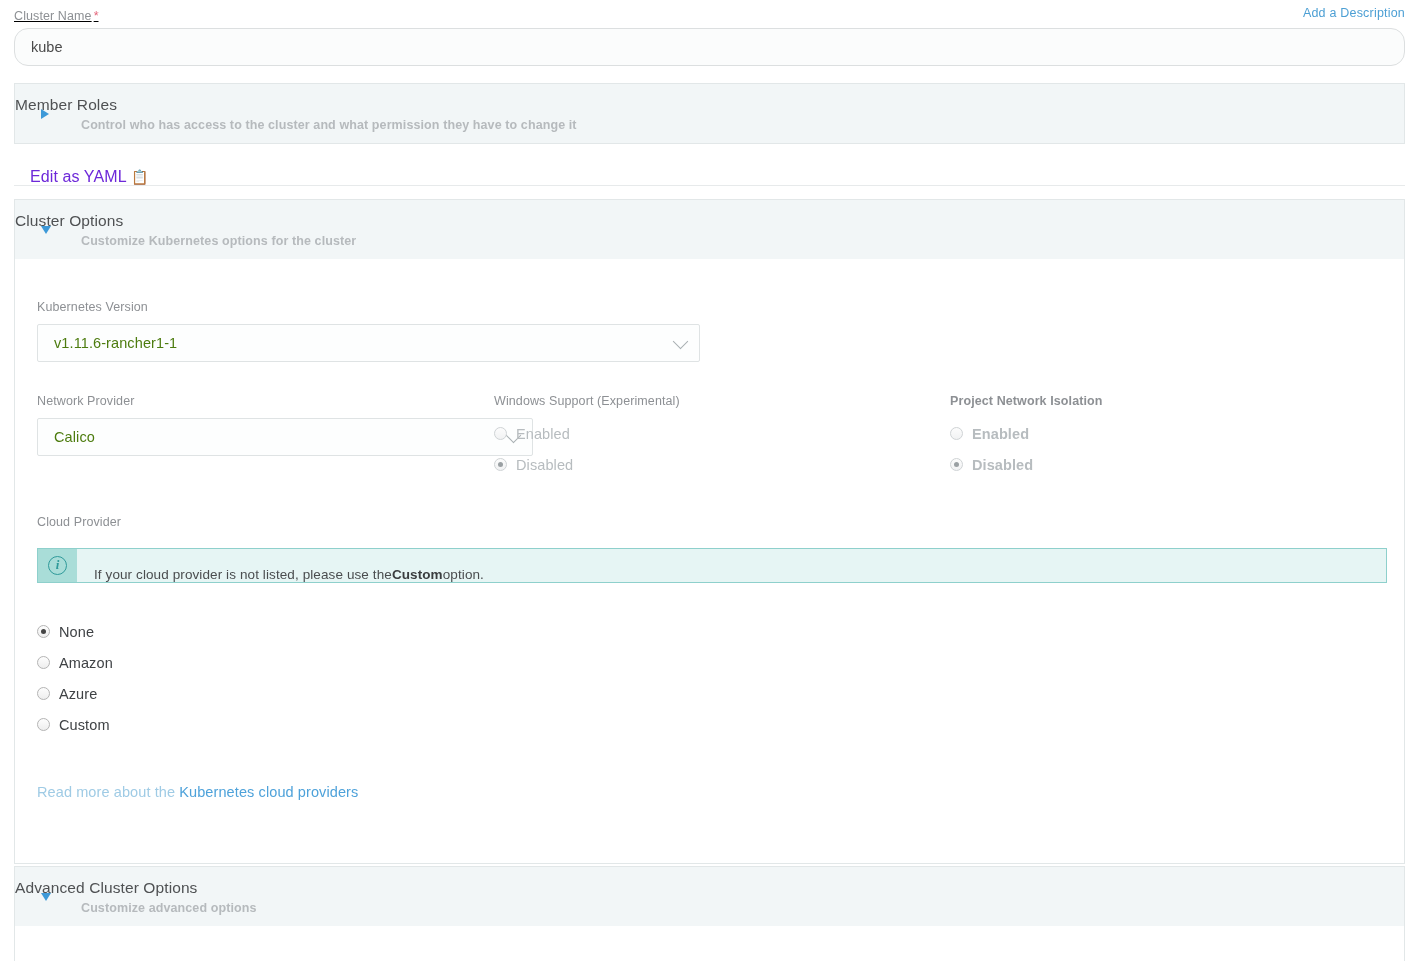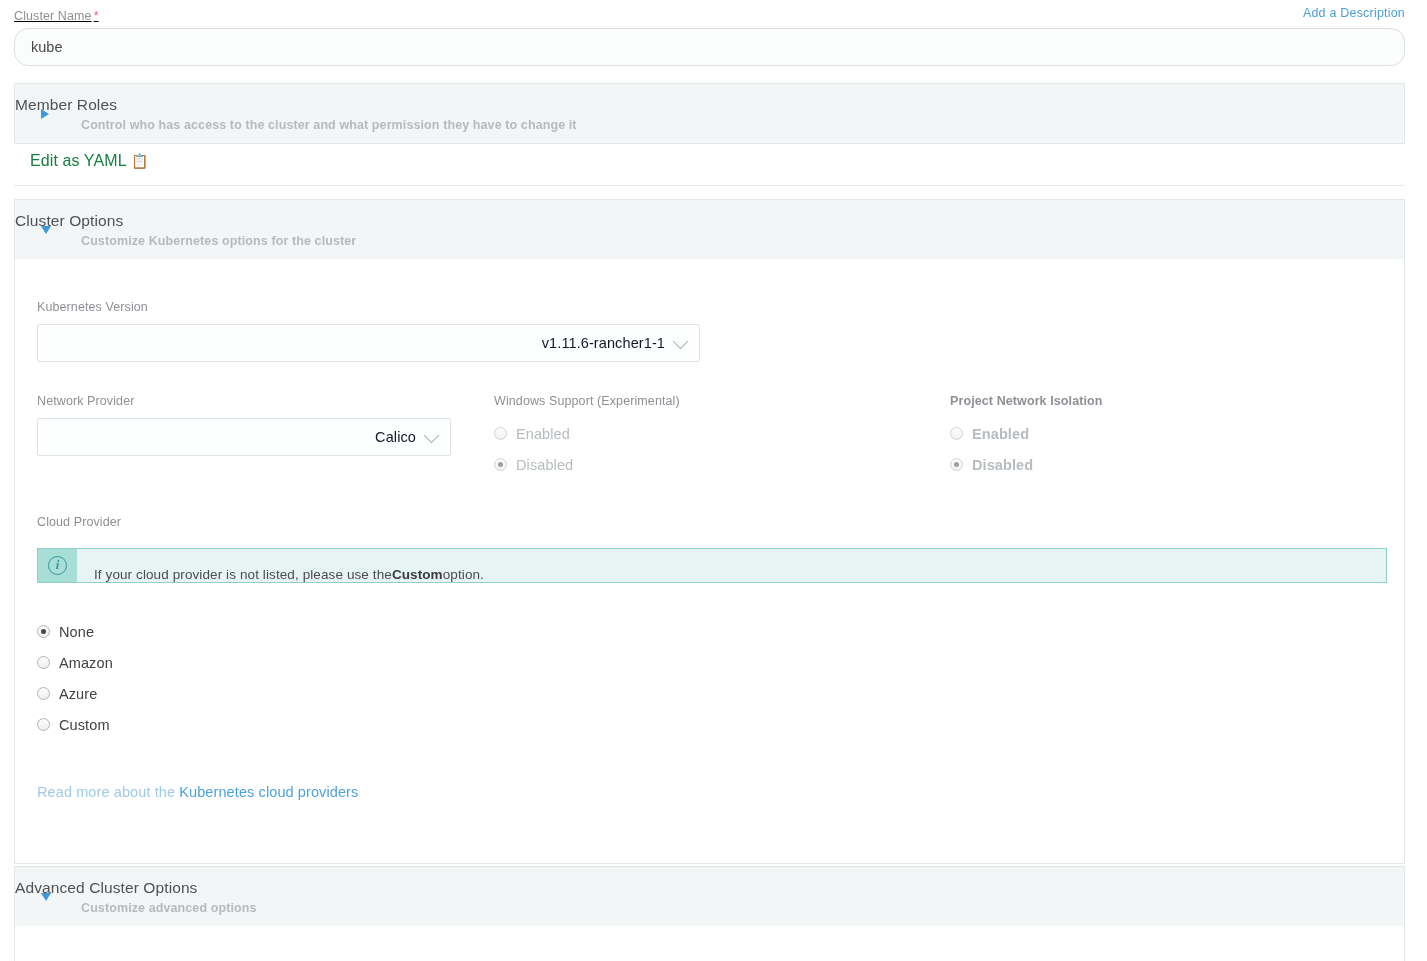--- a/index.html
+++ b/index.html
@@ -62,35 +62,35 @@
     margin-left: 66px; font-size: 12.5px; color: #b6babd; margin-top: 2px;
     letter-spacing: .1px; line-height: 16px; font-weight: bold;
   }
   .acc-body { background: #ffffff; }
 
   
   .yaml-row {
     position: absolute; left: 0; top: 152px; width: 1427px; height: 28px;
   }
   .yaml-link {
-    position: absolute; left: 30px; top: 0;
-    font-size: 16px; color: #15803d; cursor: pointer; letter-spacing: .1px;
+    position: absolute; left: 30px; top: 16px;
+    font-size: 16px; color: #6d28d9; cursor: pointer; letter-spacing: .1px;
   }
   .yaml-icon { margin-left: 5px; font-size: 14px; }
   .yaml-divider {
     position: absolute; left: 14px; top: 33px; width: 1391px; height: 1px;
     background: #e7eaeb;
   }
 
   
   .sel-wrap { position: relative; display: inline-block; }
   .sel-box {
     border: 1px solid #dfe3e4; background: #fdfefe; border-radius: 2px;
     height: 38px; line-height: 36px; padding: 0 34px 0 16px;
-    font-size: 14.5px; color: #0f172a; letter-spacing: .1px; text-align: right;
+    font-size: 14.5px; color: #4d7c0f; letter-spacing: .1px;
   }
   .chev {
     position: absolute; right: 14px; top: 50%; width: 11px; height: 11px;
     margin-top: -7px; border-right: 1.6px solid #a9b0b3;
     border-bottom: 1.6px solid #a9b0b3; transform: rotate(45deg);
   }
 
   .radio-line { display: flex; align-items: center; height: 31px; }
   .radio {
     width: 13px; height: 13px; border-radius: 50%;
@@ -168,21 +168,21 @@
         <div class="field-label">Kubernetes Version</div>
         <div class="sel-wrap" style="margin-top:10px;">
           <div class="sel-box" style="width:663px;">v1.11.6-rancher1-1</div>
           <span class="chev"></span>
         </div>
       </div>
 
       <div style="position:absolute; left:22px; top:135px;">
         <div class="field-label">Network Provider</div>
         <div class="sel-wrap" style="margin-top:10px;">
-          <div class="sel-box" style="width:414px;">Calico</div>
+          <div class="sel-box" style="width:496px;">Calico</div>
           <span class="chev"></span>
         </div>
       </div>
 
       <div style="position:absolute; left:479px; top:135px;">
         <div class="field-label">Windows Support (Experimental)</div>
         <div style="margin-top:10px;">
           <div class="radio-line">
             <span class="radio muted"></span>
             <span class="radio-text muted">Enabled</span>

